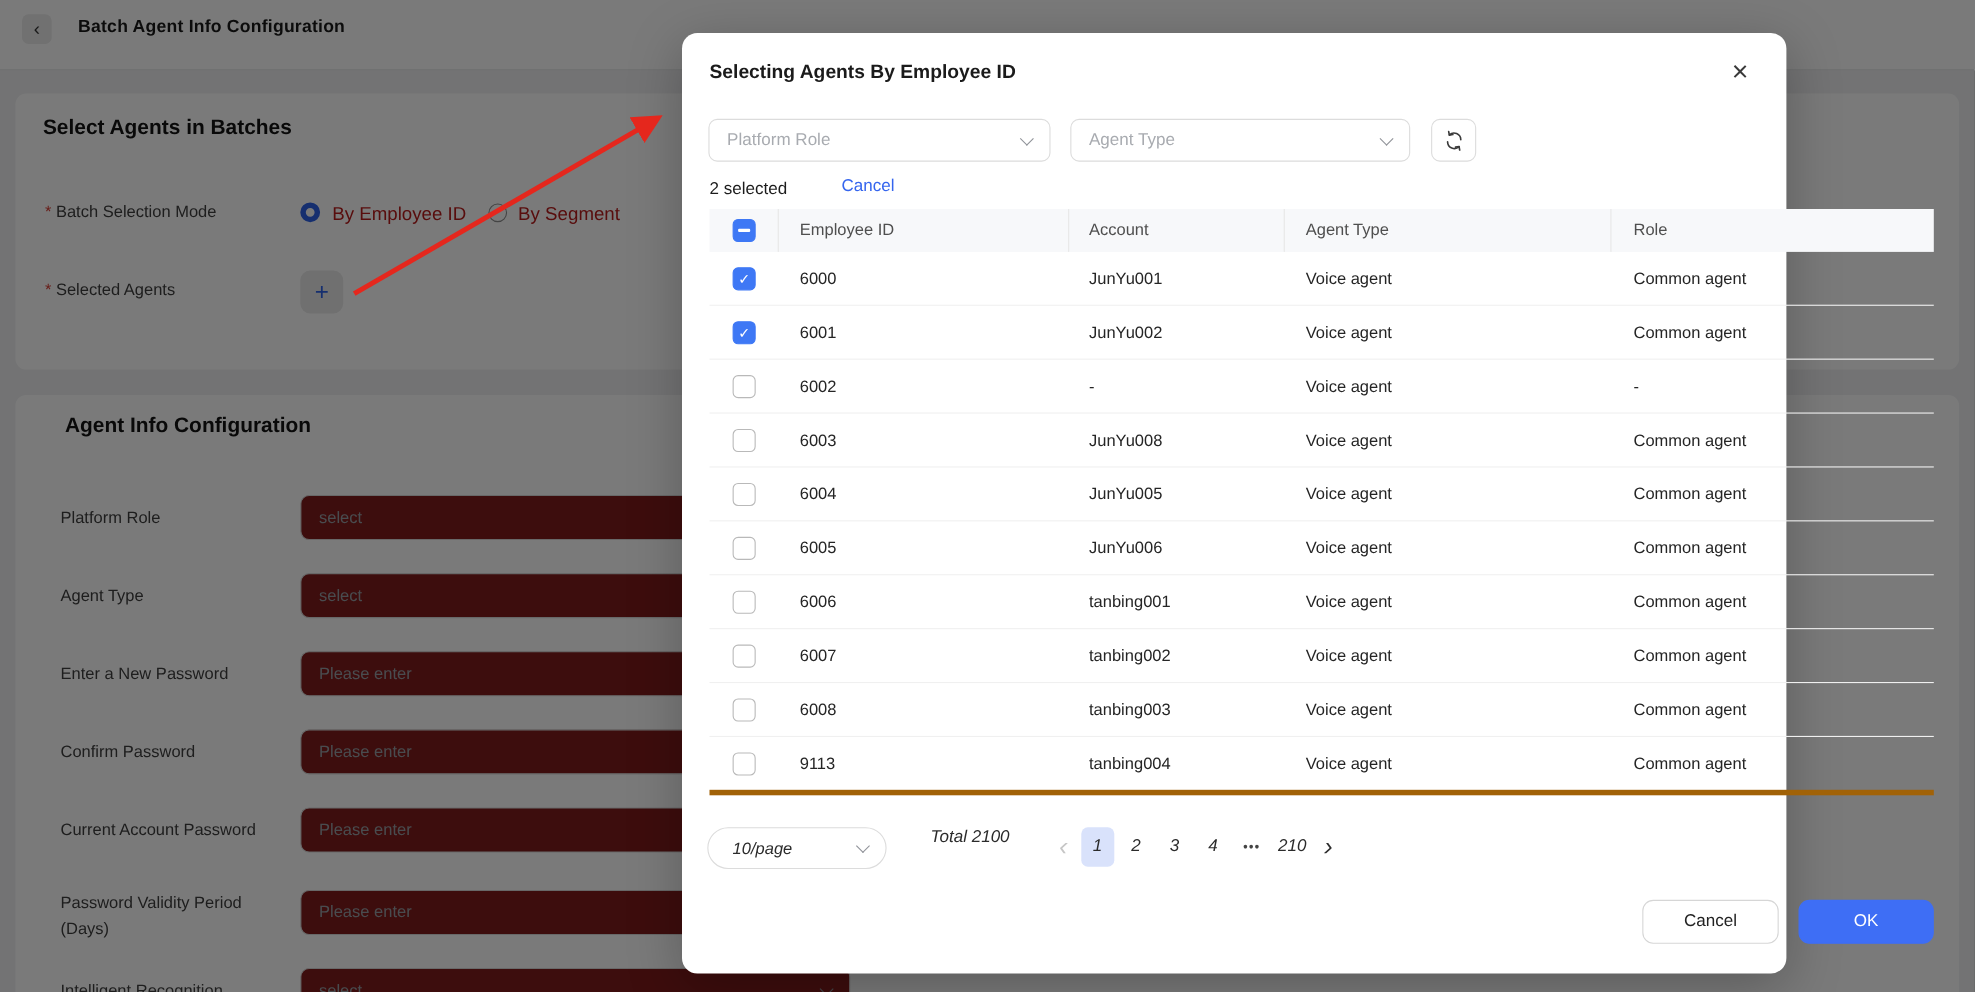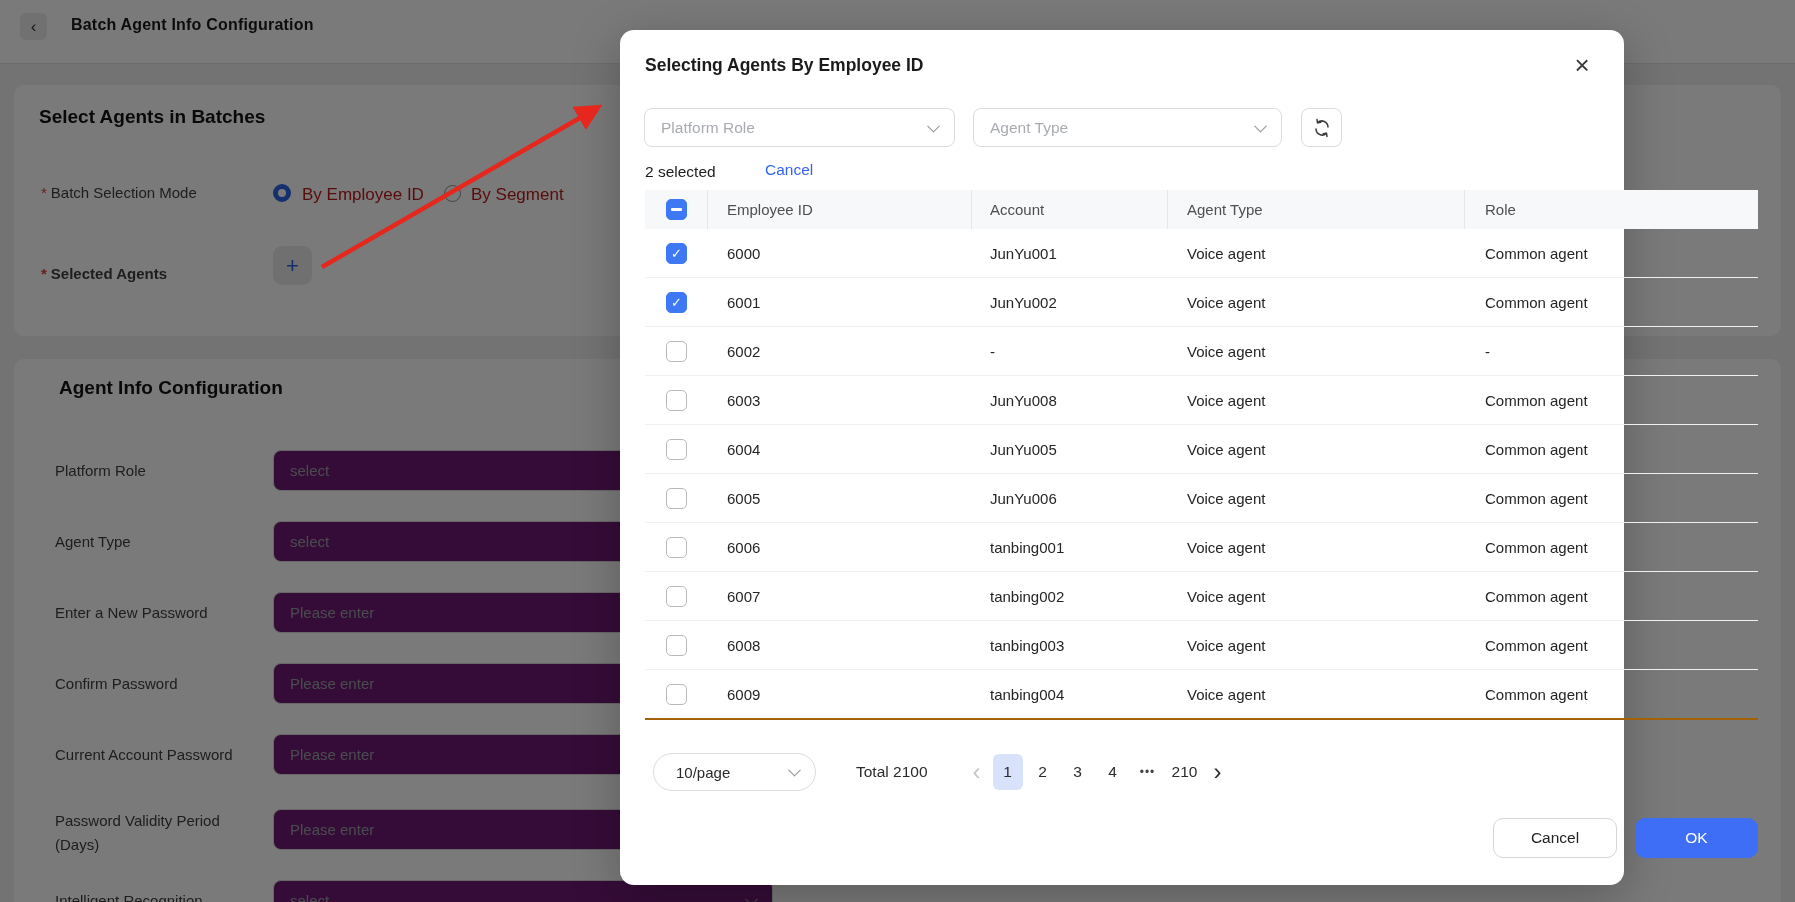--- a/index.html
+++ b/index.html
@@ -20,21 +20,21 @@
   .ast{color:var(--ast,#d9453c);margin-right:4px;}
   .radio-on{position:absolute;width:18px;height:18px;border-radius:50%;background:#fff;border:5.5px solid #2e63e8;box-sizing:border-box;cursor:pointer;}
   .radio-off{position:absolute;width:17px;height:17px;border-radius:50%;background:transparent;border:1.6px solid #8e8e8e;box-sizing:border-box;cursor:pointer;}
   .radlab{position:absolute;font-size:17px;color:#b91c1c;}
   .plusbtn{position:absolute;left:259px;top:161px;width:39px;height:39px;border-radius:9px;background:#eaeaea;
            display:flex;align-items:center;justify-content:center;font-size:22px;color:#2e63e8;cursor:pointer;}
   .frow{position:absolute;left:0;width:100%;height:41px;}
   .flabel{position:absolute;left:41px;top:0;width:180px;min-height:41px;display:flex;align-items:center;
           font-size:15px;color:#3f3f3f;line-height:24px;}
   .fctl{position:absolute;left:259px;top:0;width:500px;height:41px;box-sizing:border-box;border:1px solid #d9d9d9;
-        border-radius:8px;background:#701a75;display:flex;align-items:center;cursor:pointer;}
+        border-radius:8px;background:#7f1d1d;display:flex;align-items:center;cursor:pointer;}
   .fctl .ph{margin-left:16px;font-size:15px;color:#9aa0a6;}
   .chv{position:absolute;right:16px;top:50%;width:8px;height:8px;border-right:1.6px solid #909399;
        border-bottom:1.6px solid #909399;transform:translateY(-70%) rotate(45deg);}
 
   
   .overlay{position:absolute;left:0;top:0;width:100%;height:100%;background:rgba(0,0,0,0.52);z-index:5;}
   .arrow-svg{position:absolute;left:0;top:0;z-index:20;pointer-events:none;}
 
   
   .modal{position:absolute;left:620px;top:30px;width:1004px;height:855px;background:#fff;border-radius:14px;
@@ -46,40 +46,40 @@
         background:#fff;display:flex;align-items:center;cursor:pointer;}
   .msel .ph{margin-left:16px;font-size:15.5px;color:#a8abb0;}
   .sel1{left:24px;width:311px;}
   .sel2{left:353px;width:309px;}
   .refbtn{position:absolute;left:681px;top:78px;width:41px;height:39px;box-sizing:border-box;border:1px solid #dcdcdc;
           border-radius:8px;display:flex;align-items:center;justify-content:center;cursor:pointer;background:#fff;}
   .selrow{position:absolute;left:25px;top:131px;height:22px;display:flex;align-items:center;}
   .cnt{font-size:15.5px;color:#1c1c1c;}
   .cancel-link{position:absolute;left:145px;top:131px;font-size:15.5px;color:var(--link,#3565ee);cursor:pointer;}
 
-  .tbl{position:absolute;left:25px;top:160px;width:1113px;border-bottom:2px solid #a16207;}
+  .tbl{position:absolute;left:25px;top:160px;width:1113px;border-bottom:5px solid #a16207;}
   .thead{display:flex;height:39px;background:#f7f8fa;align-items:stretch;}
   .th{display:flex;align-items:center;box-sizing:border-box;font-size:15px;color:#4f4f4f;border-right:1px solid #e7e7e7;}
   .th:last-child{border-right:none;}
   .td{display:flex;align-items:center;box-sizing:border-box;font-size:15px;color:#252525;}
   .c0{width:63px;justify-content:center;}
   .c1{width:264px;padding-left:19px;}
   .c2{width:196px;padding-left:18px;}
   .c3{width:297px;padding-left:19px;}
   .c4{width:293px;padding-left:20px;}
   .trow{display:flex;height:48px;align-items:center;border-bottom:1px solid #f0f0f0;}
   .trow:last-child{border-bottom:none;}
   .cb{width:21px;height:21px;box-sizing:border-box;border:1.6px solid #b9b9b9;border-radius:5px;background:#fff;
       display:flex;align-items:center;justify-content:center;cursor:pointer;}
   .cb.on{background:var(--cbblue,#3e78f5);border-color:var(--cbblue,#3e78f5);}
   .cb .tick{color:#fff;font-size:13px;line-height:1;}
   .cb.ind{background:var(--cbblue,#3e78f5);border-color:var(--cbblue,#3e78f5);}
   .cb.ind .bar{width:11px;height:2.4px;background:#fff;border-radius:1px;}
 
-  .pgrow{position:absolute;left:33px;top:722px;height:40px;display:flex;align-items:center;}
+  .pgrow{position:absolute;left:23px;top:722px;height:40px;display:flex;align-items:flex-start;font-style:italic;}
   .sizesel{width:163px;height:38px;box-sizing:border-box;border:1px solid #dcdcdc;border-radius:19px;background:#fff;
            display:flex;align-items:center;position:relative;cursor:pointer;}
   .sizesel .ph2{margin-left:22px;font-size:15px;color:#2b2b2b;}
   .total{margin-left:40px;font-size:15.5px;color:#2b2b2b;}
   .pager{margin-left:38px;display:flex;align-items:center;gap:5px;}
   .pnav{width:22px;height:36px;display:flex;align-items:center;justify-content:center;font-size:24px;cursor:pointer;}
   .pnav.prev{color:#c6c6c6;}
   .pnav.next{color:#2d2d2d;}
   .pg{min-width:30px;height:36px;display:flex;align-items:center;justify-content:center;border-radius:6px;
       font-size:15.5px;color:#2b2b2b;cursor:pointer;padding:0 4px;box-sizing:border-box;}
@@ -107,21 +107,21 @@
     <div class="cardtitle">Select Agents in Batches</div>
 
     <div class="abs flab" style="left:27px;top:99px;">
       <span class="ast">*</span><span>Batch Selection Mode</span>
     </div>
     <span class="radio-on" style="left:259px;top:99px;"></span>
     <span class="radlab" style="left:288px;top:100px;">By Employee ID</span>
     <span class="radio-off" style="left:430px;top:100px;"></span>
     <span class="radlab" style="left:457px;top:100px;">By Segment</span>
 
-    <div class="abs flab" style="left:27px;top:180px;font-weight:bold;">
+    <div class="abs flab" style="left:27px;top:170px;">
       <span class="ast">*</span><span>Selected Agents</span>
     </div>
     <div class="plusbtn">
       <span>+</span>
     </div>
   </div>
 
   <div class="card card2">
     <div class="cardtitle" style="top:18px;margin-left:20px;">Agent Info Configuration</div>
     <div>
@@ -309,21 +309,21 @@
             </div>
             <div class="td c1">6008</div>
             <div class="td c2">tanbing003</div>
             <div class="td c3">Voice agent</div>
             <div class="td c4">Common agent</div>
           </div>
           <div class="trow">
             <div class="td c0">
               <span class="cb"></span>
             </div>
-            <div class="td c1">6009</div>
+            <div class="td c1">9113</div>
             <div class="td c2">tanbing004</div>
             <div class="td c3">Voice agent</div>
             <div class="td c4">Common agent</div>
           </div>
         </div>
     </div>
 
     <div class="pgrow">
       <div class="sizesel">
         <span class="ph2">10/page</span>

